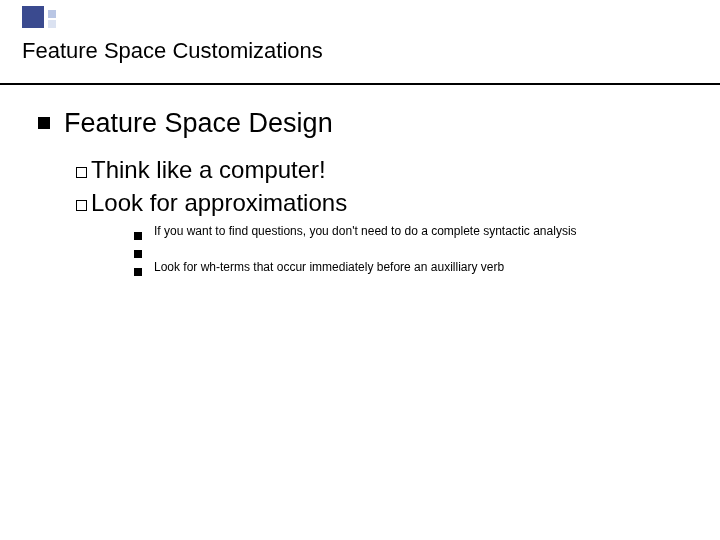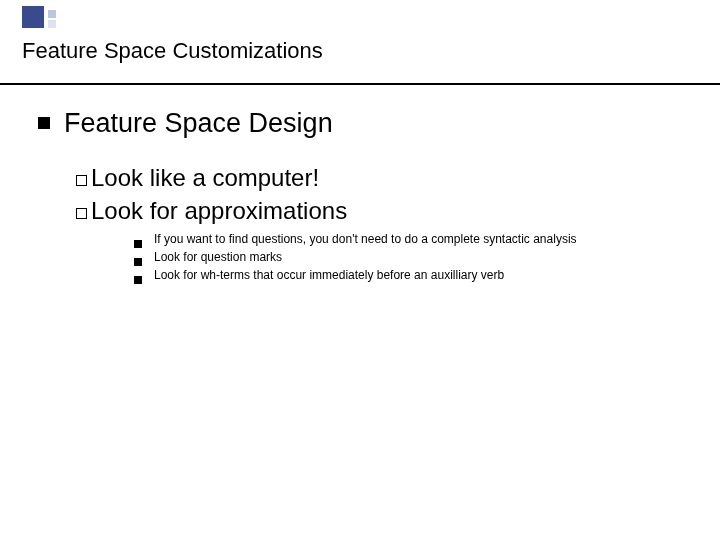--- a/index.html
+++ b/index.html
@@ -60,21 +60,21 @@
   }
   .content {
     position: absolute;
     top: 108px;
     left: 38px;
     right: 30px;
   }
   .lvl1 {
     display: flex;
     align-items: flex-start;
-    margin-bottom: 24px;
+    margin-bottom: 16px;
   }
   .lvl1 .bullet-sq {
     width: 12px;
     height: 12px;
     background: #000;
     margin-top: 9px;
     margin-right: 14px;
     flex-shrink: 0;
   }
   .lvl1 .text {
@@ -131,34 +131,33 @@
 
 <div class="content">
 
   <div class="lvl1">
     <div class="bullet-sq"></div>
     <div class="text">Feature Space Design</div>
   </div>
 
   <div class="lvl2-wrap">
     <div class="lvl2">
-      <span class="hollow"></span><span>Look like a computer!</span>
+      <span class="hollow"></span><span>Think like a computer!</span>
     </div>
     <div class="lvl2">
       <span class="hollow"></span><span>Look for approximations</span>
     </div>
 
     <div class="lvl3-wrap">
       <div class="lvl3">
         <div class="bullet-sq-sm"></div>
         <div>If you want to find questions, you don't need to do a complete syntactic analysis</div>
       </div>
       <div class="lvl3">
         <div class="bullet-sq-sm"></div>
-        <div>Look for question marks</div>
       </div>
       <div class="lvl3">
         <div class="bullet-sq-sm"></div>
         <div>Look for wh-terms that occur immediately before an auxilliary verb</div>
       </div>
     </div>
   </div>
 
 </div>
 

